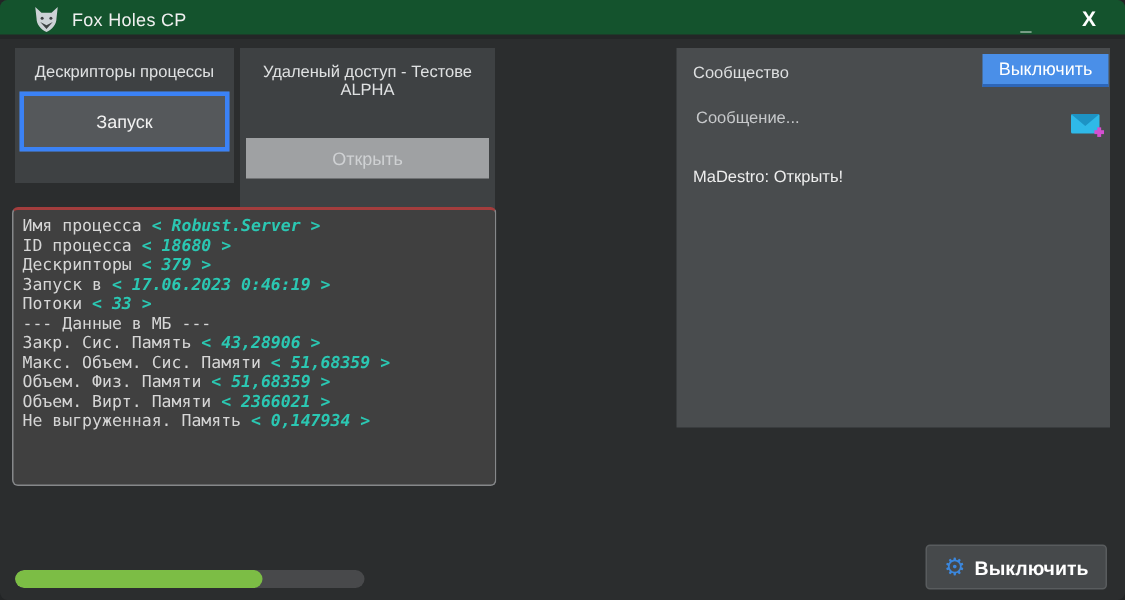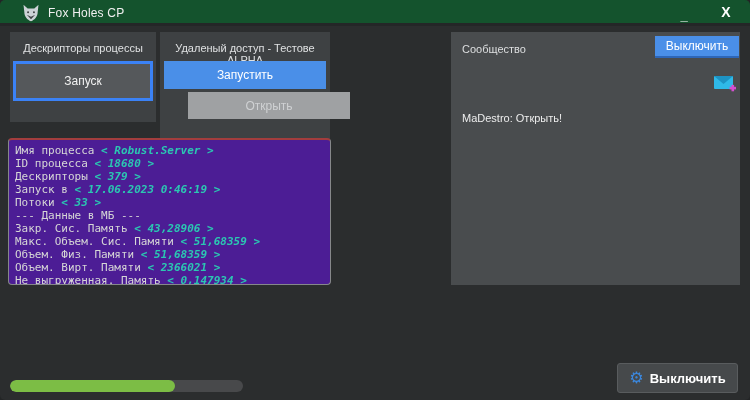--- a/index.html
+++ b/index.html
@@ -33,26 +33,26 @@
   .btn-gray {
     position:absolute; left:3px; top:29px; width:140px; height:40px;
     background:#55585b; border:3px solid #3b82f6; color:#f2f2f2;
   }
   .btn-blue {
     position:absolute; left:4px; top:29px; width:162px; height:28px;
     background:var(--accent-blue); color:#ffffff;
   }
   .btn-open {
     position:absolute; left:4px; top:60px; width:162px; height:27px;
-    background:#9fa1a3; color:#cfd1d3;margin-left:24px;
+    background:#9fa1a3; color:#cfd1d3;
   }
   
   .console {
-    position:absolute; left:8px; top:138px; width:323px; height:147px;
-    background:#4c1d95; border:1px solid #86888a; border-top:2px solid var(--console-red);
+    position:absolute; left:8px; top:138px; width:323px; height:186px;
+    background:#404040; border:1px solid #86888a; border-top:2px solid var(--console-red);
     border-radius:4px; padding:4px 6px;
     font-family:"DejaVu Sans Mono", monospace; font-size:11px; line-height:13px;
     color:#d6d6d6; overflow:hidden; white-space:pre;
   }
   .console-value { color:var(--console-teal); font-style:italic; font-weight:bold; }
   
   #panel-community { left:451px; top:32px; width:289px; height:253px; background:#494c4e; }
   .community-title { position:absolute; left:11px; top:11px; font-size:11px; color:#dddfe0; }
   .btn-toggle {
     position:absolute; left:204px; top:4px; width:84px; height:22px;
@@ -100,29 +100,29 @@
     <div class="win-btn close">X</div>
   </div>
 
   <div class="panel" id="panel-long">
     <div class="panel-title">Дескрипторы процессы</div>
     <div class="btn btn-gray">Запуск</div>
   </div>
 
   <div class="panel" id="panel-remote">
     <div class="panel-title">Удаленый доступ - Тестове ALPHA</div>
-    <div class="btn btn-blue">Запустить</div>
     <div class="btn btn-open">Открыть</div>
   </div>
 
   <div class="console"><div><span>Имя процесса</span><span class="console-value"> &lt; Robust.Server &gt;</span></div><div><span>ID процесса</span><span class="console-value"> &lt; 18680 &gt;</span></div><div><span>Дескрипторы</span><span class="console-value"> &lt; 379 &gt;</span></div><div><span>Запуск в</span><span class="console-value"> &lt; 17.06.2023 0:46:19 &gt;</span></div><div><span>Потоки</span><span class="console-value"> &lt; 33 &gt;</span></div><div><span>--- Данные в МБ ---</span></div><div><span>Закр. Сис. Память</span><span class="console-value"> &lt; 43,28906 &gt;</span></div><div><span>Макс. Объем. Сис. Памяти</span><span class="console-value"> &lt; 51,68359 &gt;</span></div><div><span>Объем. Физ. Памяти</span><span class="console-value"> &lt; 51,68359 &gt;</span></div><div><span>Объем. Вирт. Памяти</span><span class="console-value"> &lt; 2366021 &gt;</span></div><div><span>Не выгруженная. Память</span><span class="console-value"> &lt; 0,147934 &gt;</span></div></div>
 
   <div class="panel" id="panel-community">
     <div class="community-title">Сообщество</div>
     <div class="btn btn-toggle">Выключить</div>
+    <input class="msg-input" type="text" placeholder="Сообщение..." style="">
     <span class="send-icon">
       <svg viewBox="0 0 22 18" width="22" height="18">
         <rect x="0" y="1" width="19" height="13" rx="1" fill="#2fb9e8"></rect>
         <path d="M0,1 L9.5,9 L19,1 Z" fill="#1d93c4"></path>
         <rect x="15.6" y="11.8" width="6.4" height="2.6" fill="#d44fd0"></rect>
         <rect x="17.5" y="9.9" width="2.6" height="6.4" fill="#d44fd0"></rect>
       </svg>
     </span>
     <div class="chat-list">
         <div class="chat-msg">MaDestro: Открыть!</div>

